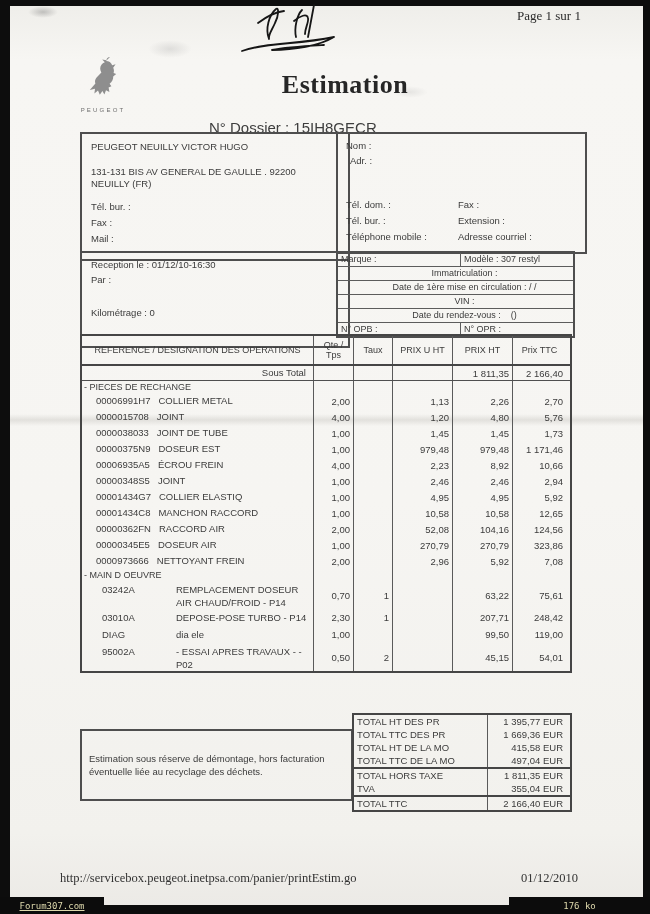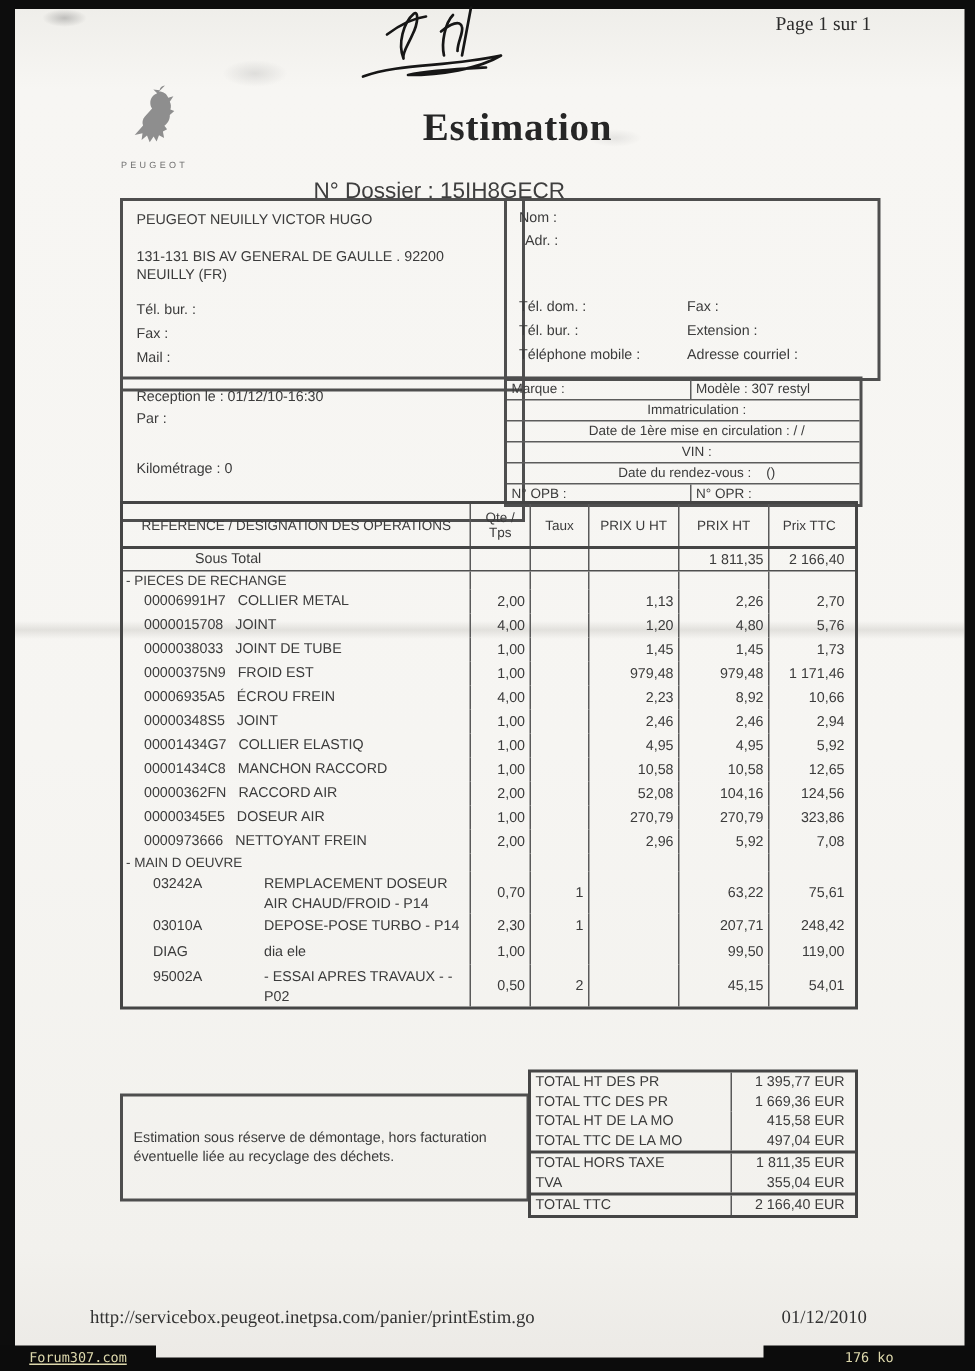--- a/index.html
+++ b/index.html
@@ -38,21 +38,21 @@
   .vfull{padding-left:18px;width:100%;text-align:center;}
 
   .optable{position:absolute;left:80px;top:334px;width:488px;border:2px solid #454545;}
   .trow{display:grid;grid-template-columns:231px 40px 39px 60px 60px 54px;}
   .c{overflow:hidden;}
   .cb{border-left:1px solid #5a5a5a;}
   .hrow{height:28px;border-bottom:2px solid #454545;}
   .hrow .c{display:flex;align-items:center;justify-content:center;text-align:center;
            font-size:9px;line-height:10px;padding:0 2px;}
   .strow{height:14px;border-bottom:1px solid #4f4f4f;font-size:9.5px;}
-  .stlabel{padding-right:7px;line-height:14px;padding-left:48px;}
+  .stlabel{text-align:right;padding-right:7px;line-height:14px;padding-left:48px;}
   .sec{height:12px;font-size:9px;}
   .seccell{line-height:12px;padding-left:2px;white-space:nowrap;}
   .parts{height:16px;font-size:9.5px;}
   .refcell{padding-left:14px;line-height:16px;white-space:nowrap;}
   .ref{display:inline-block;margin-right:8px;}
   .labor{min-height:17px;font-size:9.5px;}
   .codecell{padding-left:20px;display:flex;align-items:flex-start;padding-top:2px;line-height:13px;}
   .code{width:74px;flex:none;}
   .ldes{width:164px;}
   .num{display:flex;align-items:center;justify-content:flex-end;padding-right:3px;font-size:9.5px;}
@@ -204,21 +204,21 @@
       </div>
       <div class="trow parts">
         <div class="c refcell"><span class="ref">0000038033</span><span>JOINT DE TUBE</span></div>
         <div class="c cb num">1,00</div>
         <div class="c cb num"></div>
         <div class="c cb num">1,45</div>
         <div class="c cb num">1,45</div>
         <div class="c cb num">1,73</div>
       </div>
       <div class="trow parts">
-        <div class="c refcell"><span class="ref">00000375N9</span><span>FROID EST</span></div>
+        <div class="c refcell"><span class="ref">00000375N9</span><span>DOSEUR EST</span></div>
         <div class="c cb num">1,00</div>
         <div class="c cb num"></div>
         <div class="c cb num">979,48</div>
         <div class="c cb num">979,48</div>
         <div class="c cb num">1 171,46</div>
       </div>
       <div class="trow parts">
         <div class="c refcell"><span class="ref">00006935A5</span><span>ÉCROU FREIN</span></div>
         <div class="c cb num">4,00</div>
         <div class="c cb num"></div>

